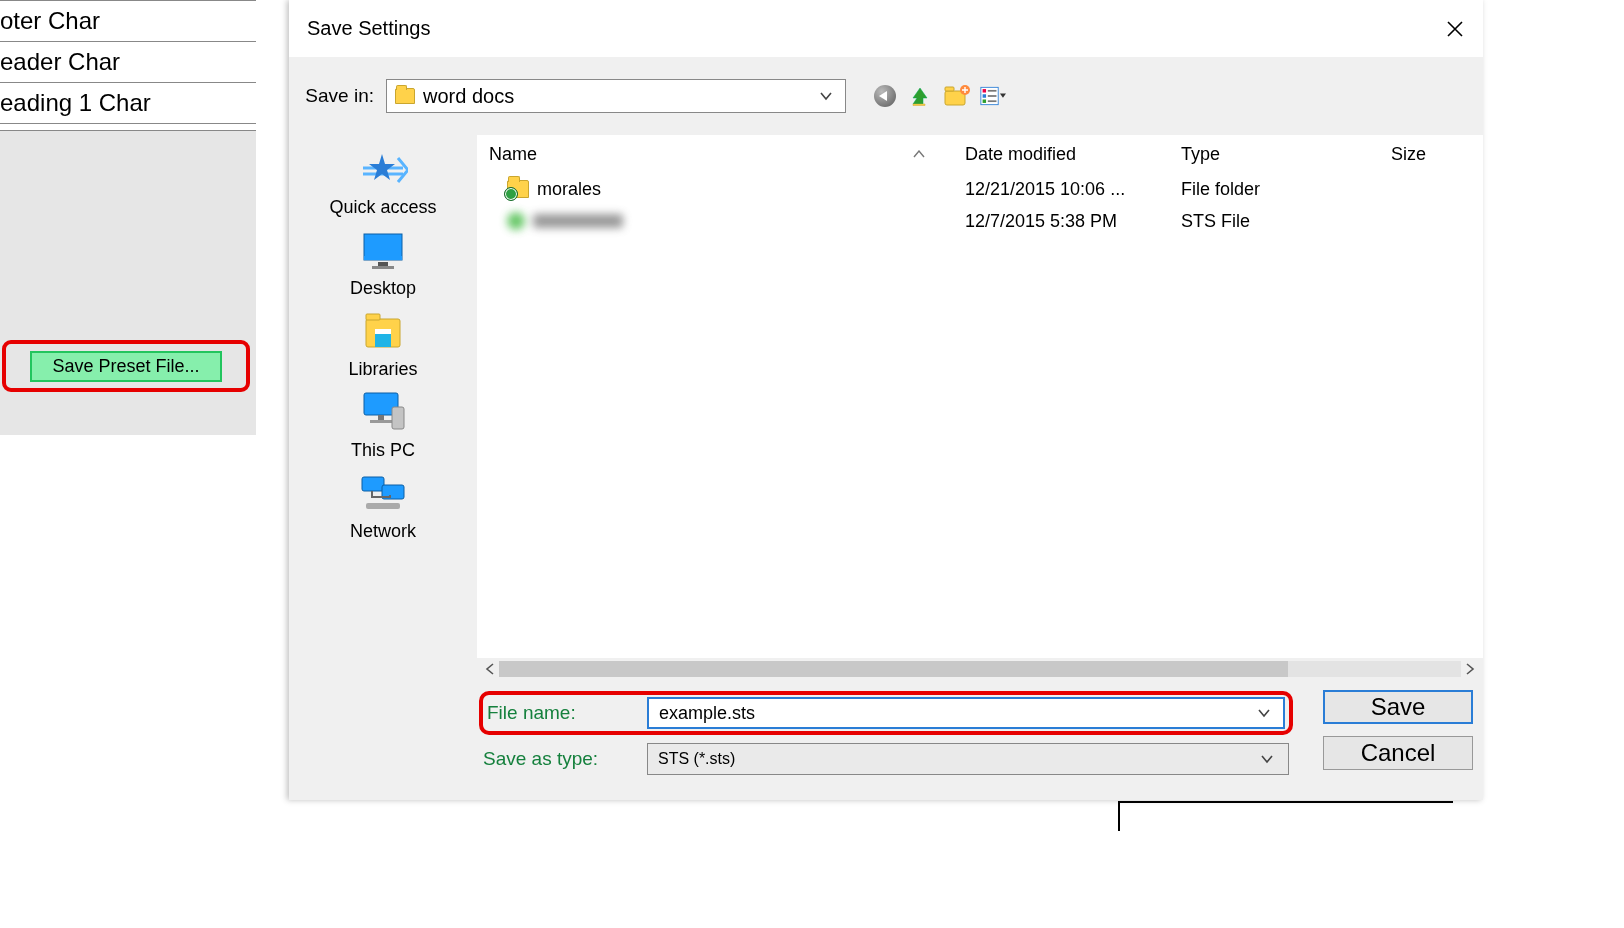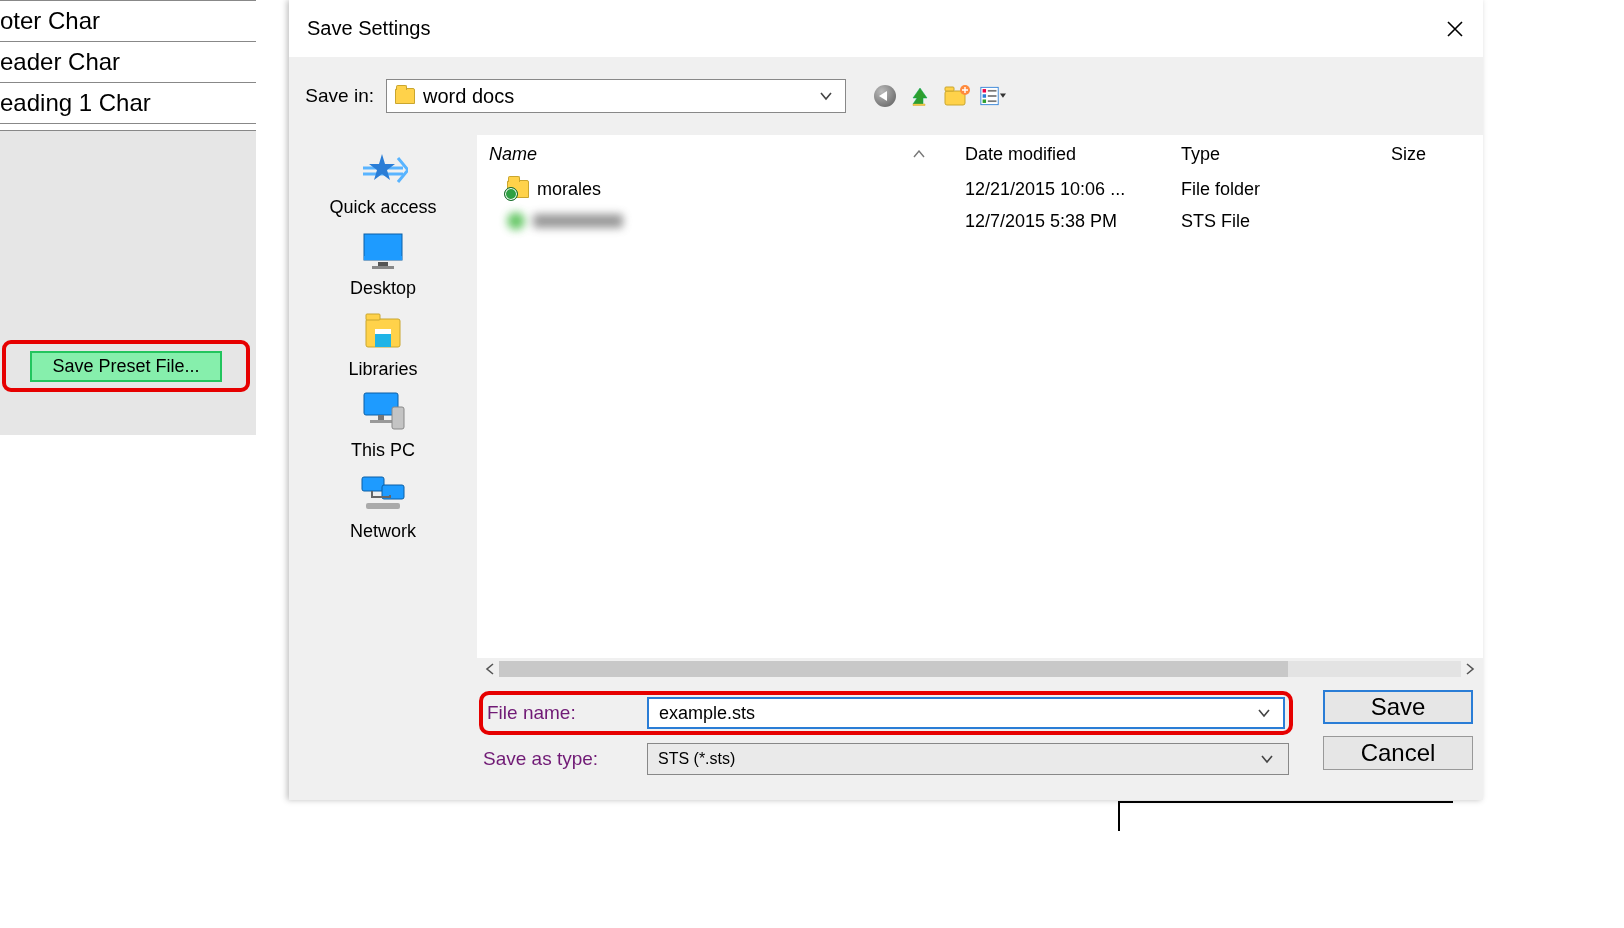--- a/index.html
+++ b/index.html
@@ -33,21 +33,21 @@
   .ico { width: 26px; height: 26px; display: inline-flex; align-items: center; justify-content: center; }
   .ico-back { width:22px; height:22px; border-radius:50%; background: radial-gradient(circle at 35% 30%, #bbb, #5a5a5a); position:relative; }
   .ico-back::after { content:""; position:absolute; left:5px; top:6px; border-top:5px solid transparent; border-bottom:5px solid transparent; border-right:8px solid #fff; }
   
   .mid-area { flex: 1; display: flex; min-height: 0; }
   .places { width: 188px; background: #f0f0f0; display: flex; flex-direction: column; align-items: center; padding-top: 14px; gap: 12px; }
   .place { display: flex; flex-direction: column; align-items: center; gap: 6px; font-size: 18px; color: #000; }
   .place-icon { width: 54px; height: 42px; display: flex; align-items: center; justify-content: center; }
   .file-area { flex: 1; display: flex; flex-direction: column; background: #fff; border-left: 0; }
   .cols { display: flex; align-items: center; height: 38px; font-size: 18px; color: #000; padding: 0 12px; }
-  .col-name { flex: 1; display:flex; align-items:center; justify-content:space-between; padding-right:40px;font-style:italic; }
+  .col-name { flex: 1; display:flex; align-items:center; justify-content:space-between; padding-right:40px; }
   .sort-caret { font-size: 12px; color: #666; }
   .col-date { width: 216px; }
   .col-type { width: 210px; }
   .col-size { width: 80px; }
   .rows { flex: 1; overflow: hidden; font-size: 18px; }
   .row { display: flex; align-items: center; height: 32px; padding: 0 12px; }
   .row .cell-name { flex: 1; display: flex; align-items: center; gap: 8px; padding-left: 18px; }
   .sync-folder { position: relative; width: 22px; height: 18px; background: #ffd24a; border:1px solid #caa62e; border-radius: 2px 2px 0 0; }
   .sync-folder::before { content:""; position:absolute; top:-5px; left:0; width:10px; height:5px; background:#ffd24a; border:1px solid #caa62e; border-bottom:none; border-radius:2px 2px 0 0; }
   .sync-folder::after { content:""; position:absolute; left:-4px; bottom:-4px; width:12px; height:12px; border-radius:50%; background:#2ea043; border:1px solid #1a6d2c; box-shadow: inset 0 0 0 1px #fff; }
@@ -57,21 +57,21 @@
   .row .cell-date { width: 216px; }
   .row .cell-type { width: 210px; }
   .row .cell-size { width: 80px; }
   .hscroll { height: 22px; background: #f0f0f0; display: flex; align-items: center; padding: 0 4px; }
   .hscroll-arrow { width: 18px; height: 18px; display:flex; align-items:center; justify-content:center; color:#555; font-size:14px; }
   .hscroll-track { flex: 1; background: #e3e3e3; height: 16px; position: relative; }
   .hscroll-thumb { position:absolute; left:0; top:0; height:16px; width: 82%; background:#c8c8c8; }
   
   .form-area { padding: 10px 10px 18px 190px; background: #f0f0f0; }
   .form-row { display: flex; align-items: center; height: 46px; gap: 8px; }
-  .form-label { width: 160px; font-size: 19px; color: #701a75; }
+  .form-label { width: 160px; font-size: 19px; color: #15803d; }
   .hl-filename { border: 4px solid #e60000; border-radius: 10px; padding: 2px 4px; display: flex; align-items: center; flex: 1; }
   .file-input-wrap { flex: 1; height: 32px; border: 2px solid #2a7dd6; background: #fff; display: flex; align-items: center; padding: 0 8px; position: relative; }
   .file-input { border: none; outline: none; flex: 1; font-size: 18px; background: transparent; }
   .dd-caret { width: 22px; text-align: center; color: #444; }
   .type-combo { flex: 1; height: 32px; border: 1px solid #888; background: #eaeaea; display: flex; align-items: center; padding: 0 10px; margin-right: 4px; }
   .side-buttons { width: 150px; display: flex; flex-direction: column; gap: 12px; margin-left: 30px; }
   .btn { height: 34px; border: 1px solid #999; background: #e6e6e6; font-size: 24px; display: flex; align-items: center; justify-content: center; }
   .btn-primary { border: 2px solid #2a7dd6; }
   
   .artifact1 { position:absolute; left:1118px; top:801px; width:335px; border-top:2px solid #000; }

